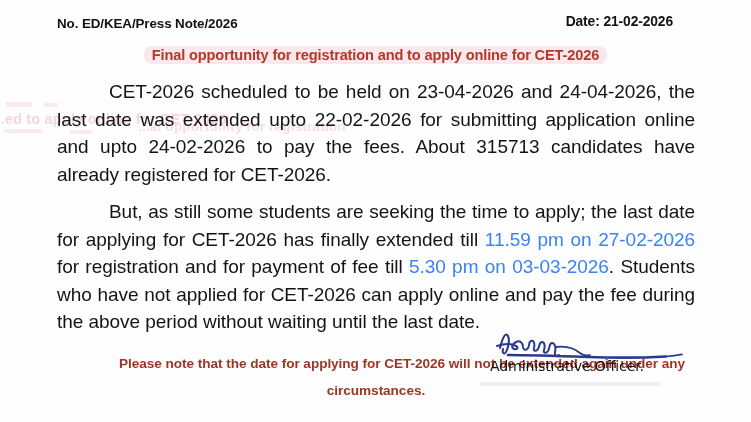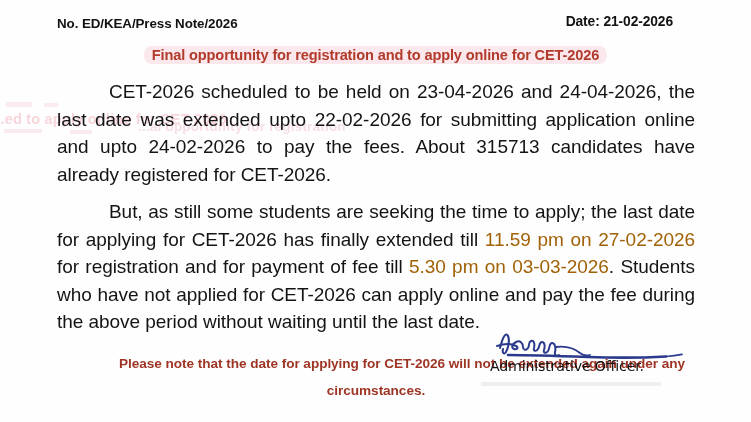--- a/index.html
+++ b/index.html
@@ -125,21 +125,21 @@
     line-height: 27.5px;
     color: #141414;
     text-align: justify;
     text-justify: inter-word;
     text-indent: 52px;
     letter-spacing: -0.05px;
   }
   p.para:last-child { margin-bottom: 0; }
 
   p.para .red {
-    color: #a16207;
+    color: #3b82f6;
   }
 
   p.warn {
     margin: 14px 0 0 0;
     font-size: 13.6px;
     line-height: 27.5px;
     color: #9E3424;
     font-weight: 600;
     text-align: center;
     text-indent: 52px;

